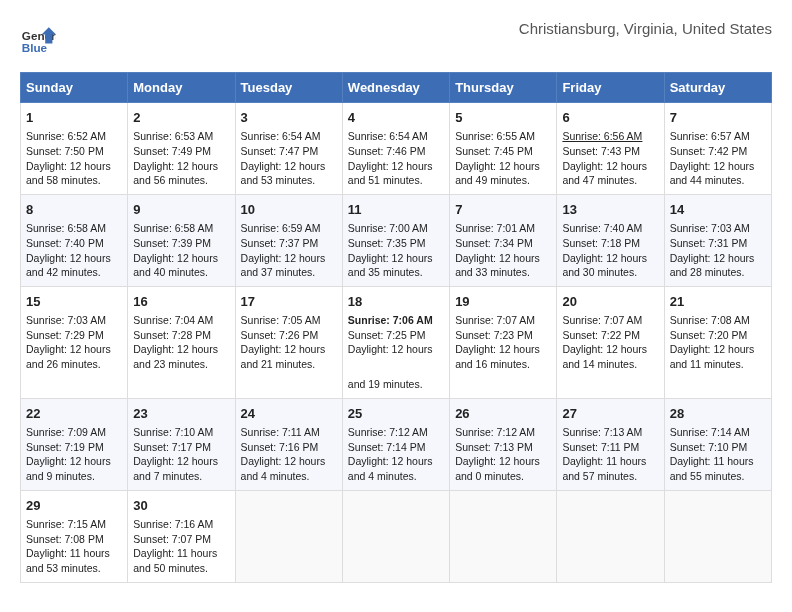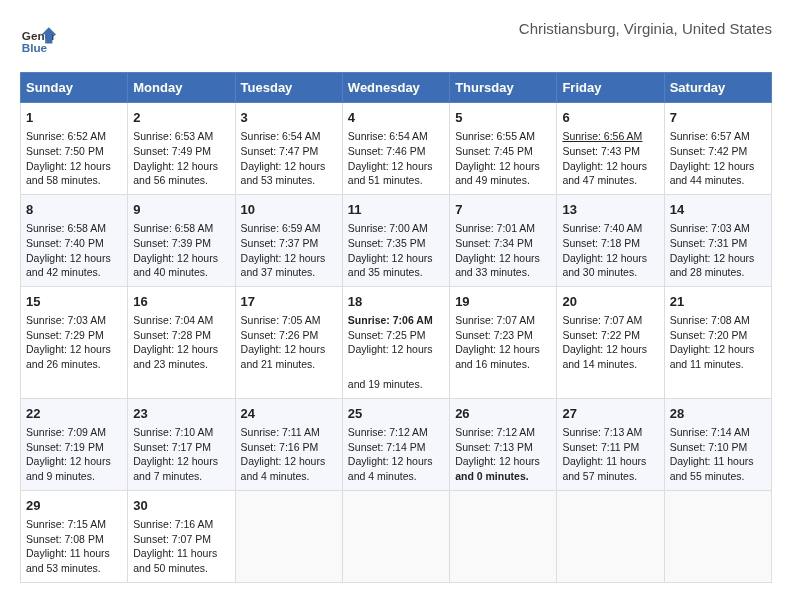--- a/index.html
+++ b/index.html
@@ -283,21 +283,21 @@
           <span style="display: block;">Sunrise: 7:12 AM</span>
           <span style="display: block;">Sunset: 7:14 PM</span>
           <span style="display: block;">Daylight: 12 hours</span>
           <span style="display: block;">and 4 minutes.</span>
         </td>
         <td>
           <span class="day-num">26</span>
           <span style="display: block;">Sunrise: 7:12 AM</span>
           <span style="display: block;">Sunset: 7:13 PM</span>
           <span style="display: block;">Daylight: 12 hours</span>
-          <span style="display: block; font-weight: bold;">and 0 minutes.</span>
+          <span style="display: block;">and 0 minutes.</span>
         </td>
         <td>
           <span class="day-num">27</span>
           <span style="display: block;">Sunrise: 7:13 AM</span>
           <span style="display: block;">Sunset: 7:11 PM</span>
           <span style="display: block;">Daylight: 11 hours</span>
           <span style="display: block;">and 57 minutes.</span>
         </td>
         <td>
           <span class="day-num">28</span>

